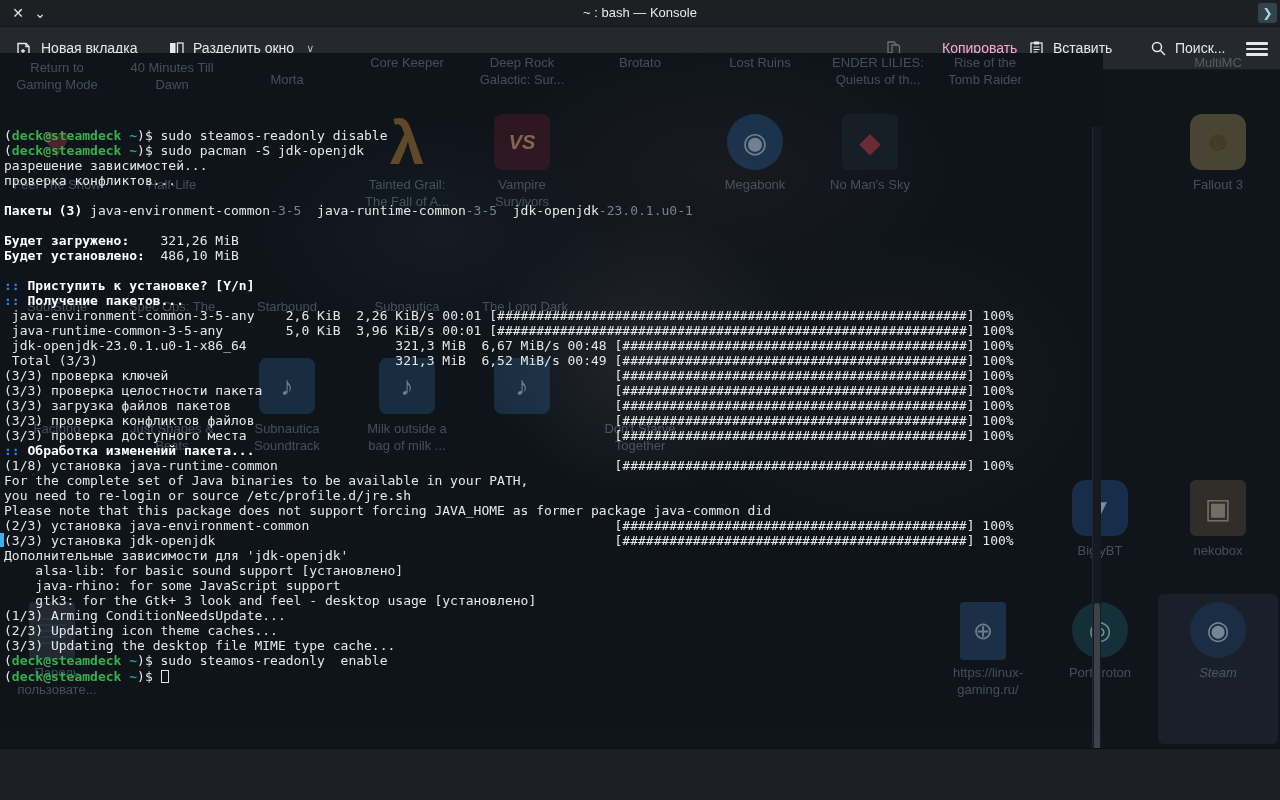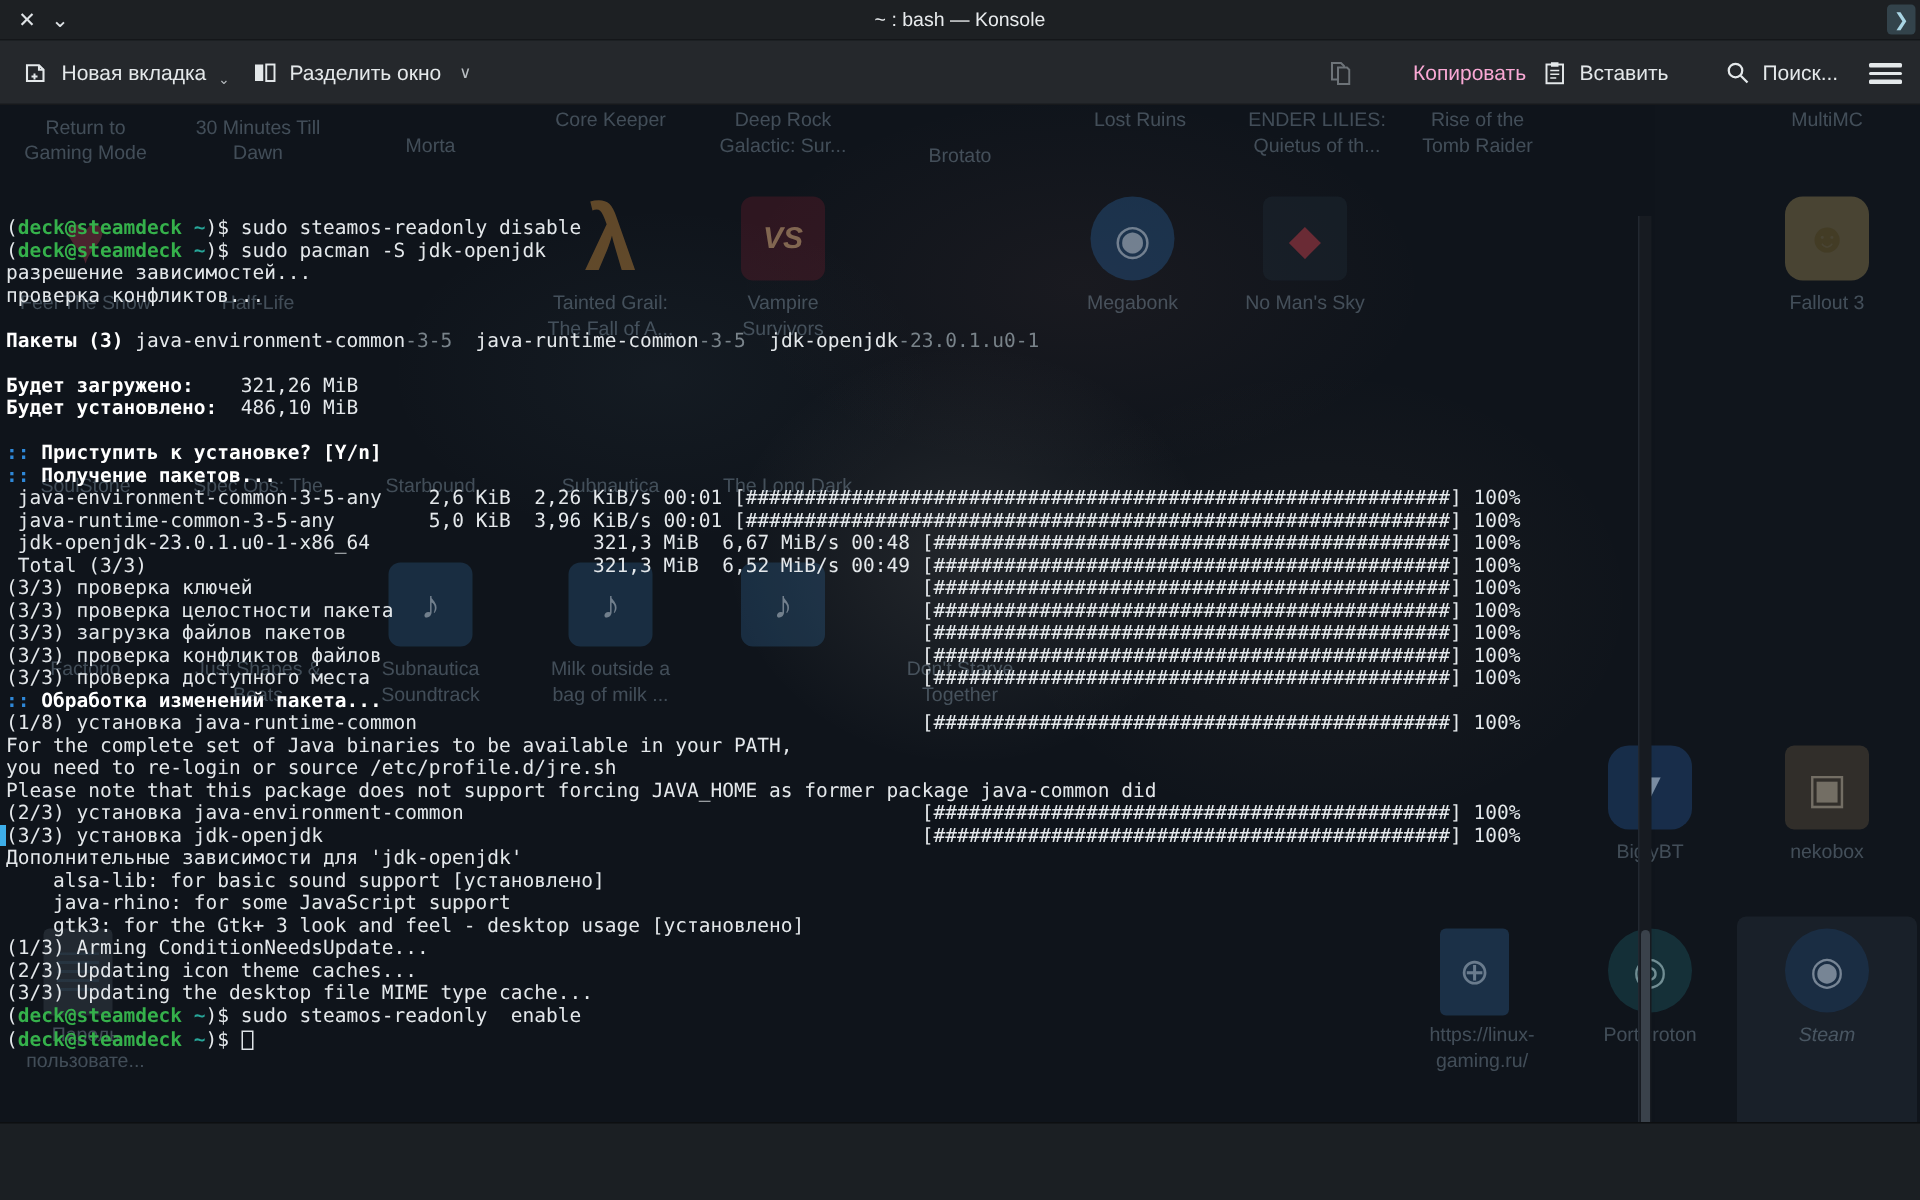--- a/index.html
+++ b/index.html
@@ -22,21 +22,21 @@
   .tool-item{position:absolute;top:7px;height:28px;display:flex;align-items:center;gap:8px;
              color:#e4e8ea;font-size:14px;}
   .tool-item.disabled{color:#f9a8d4;gap:40px;}
   .tool-item svg{display:block;}
   .mini-caret{font-size:9px;color:#b9bec2;transform:translateY(5px);}
   .split-caret{font-size:11px;color:#b9bec2;margin-left:4px;}
   .burger{position:absolute;top:12px;width:22px;height:18px;}
   .burger div{height:2.5px;background:#e4e8ea;margin:3px 0;border-radius:1px;}
 
   
-  .term-area{position:absolute;left:0;top:70px;width:1103px;height:678px;
+  .term-area{position:absolute;left:0;top:53px;width:1103px;height:678px;
      background:
        radial-gradient(230px 200px at 645px 300px, rgba(214,206,192,0.10), rgba(0,0,0,0) 70%),
        radial-gradient(330px 180px at 720px 120px, rgba(190,120,110,0.06), rgba(0,0,0,0) 70%),
        radial-gradient(260px 160px at 440px 180px, rgba(120,160,175,0.05), rgba(0,0,0,0) 70%),
        radial-gradient(300px 220px at 880px 330px, rgba(200,160,120,0.05), rgba(0,0,0,0) 70%),
        #0f141b;}
 
   
   .ghost-label{position:absolute;width:118px;text-align:center;font-size:13px;line-height:17px;
                color:rgba(186,212,232,0.30);pointer-events:none;}
@@ -155,34 +155,34 @@
       </div>
   </div>
 
   <div class="term-area">
     <div id="ghosts">
         <div class="ghost-label" style="left: -2px; top: 6px;">
           <div>Return to</div>
           <div>Gaming Mode</div>
         </div>
         <div class="ghost-label" style="left: 113px; top: 6px;">
-          <div>30 Minutes Till</div>
+          <div>40 Minutes Till</div>
           <div>Dawn</div>
         </div>
         <div class="ghost-label" style="left: 228px; top: 18px;">
           <div>Morta</div>
         </div>
         <div class="ghost-label" style="left: 348px; top: 1px;">
           <div>Core Keeper</div>
         </div>
         <div class="ghost-label" style="left: 463px; top: 1px;">
           <div>Deep Rock</div>
           <div>Galactic: Sur...</div>
         </div>
-        <div class="ghost-label" style="left: 581px; top: 1px; margin-top: 24px;">
+        <div class="ghost-label" style="left: 581px; top: 1px;">
           <div>Brotato</div>
         </div>
         <div class="ghost-label" style="left: 701px; top: 1px;">
           <div>Lost Ruins</div>
         </div>
         <div class="ghost-label" style="left: 819px; top: 1px;">
           <div>ENDER LILIES:</div>
           <div>Quietus of th...</div>
         </div>
         <div class="ghost-label" style="left: 926px; top: 1px;">

